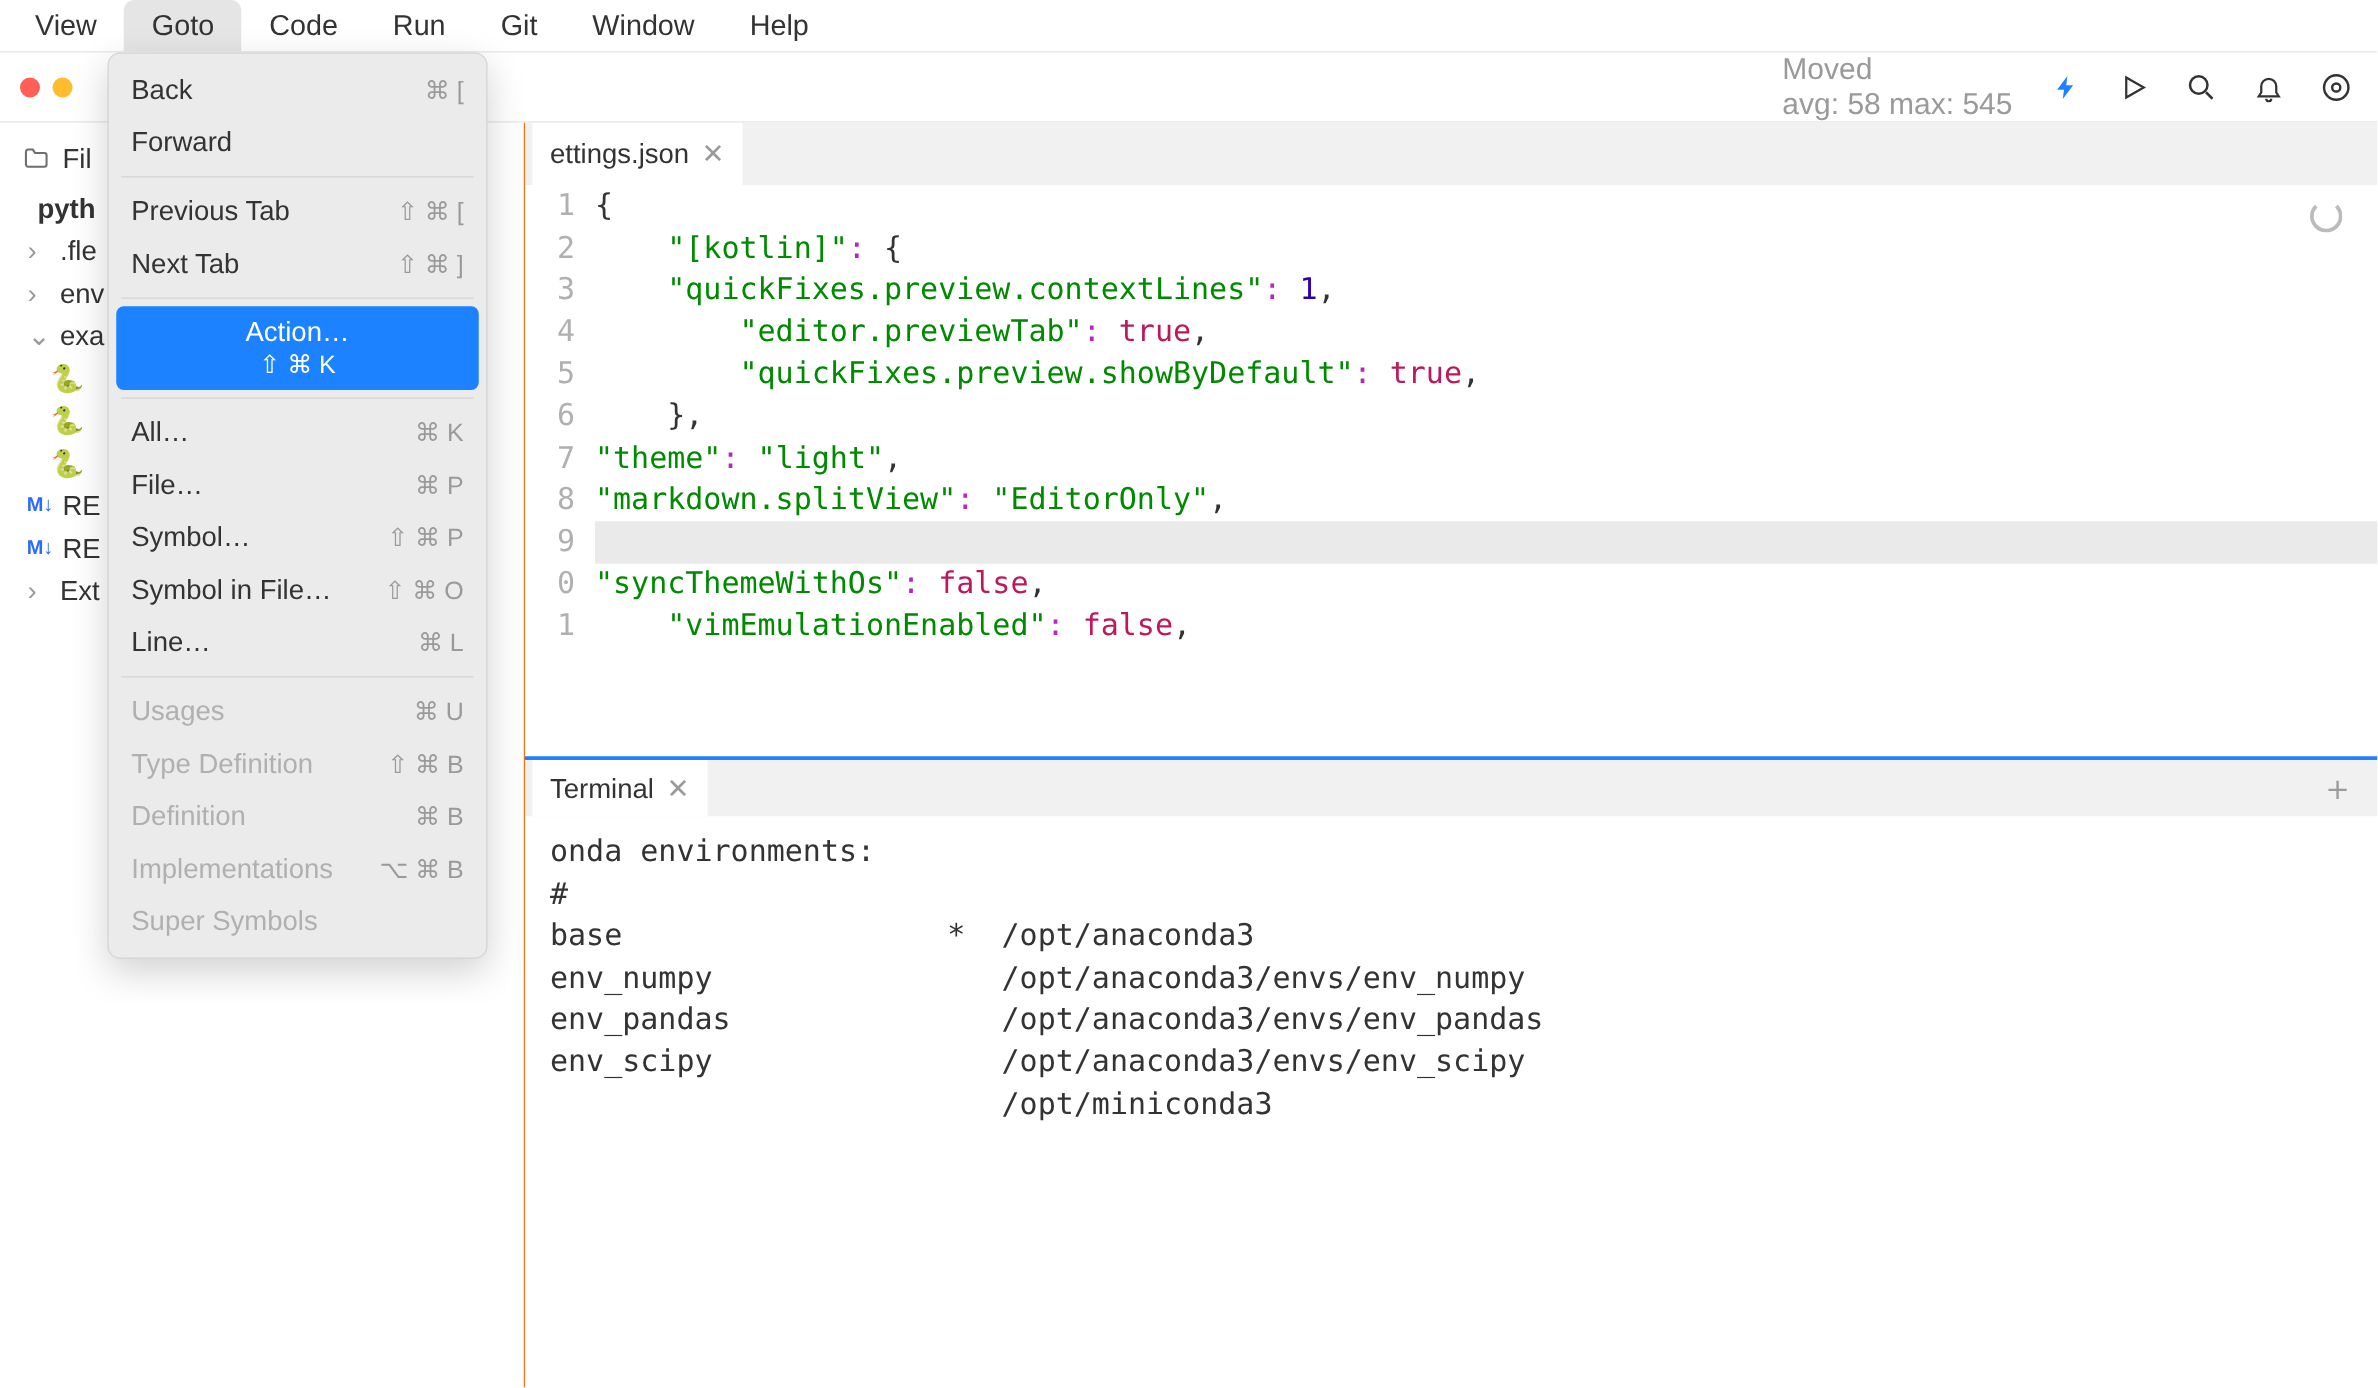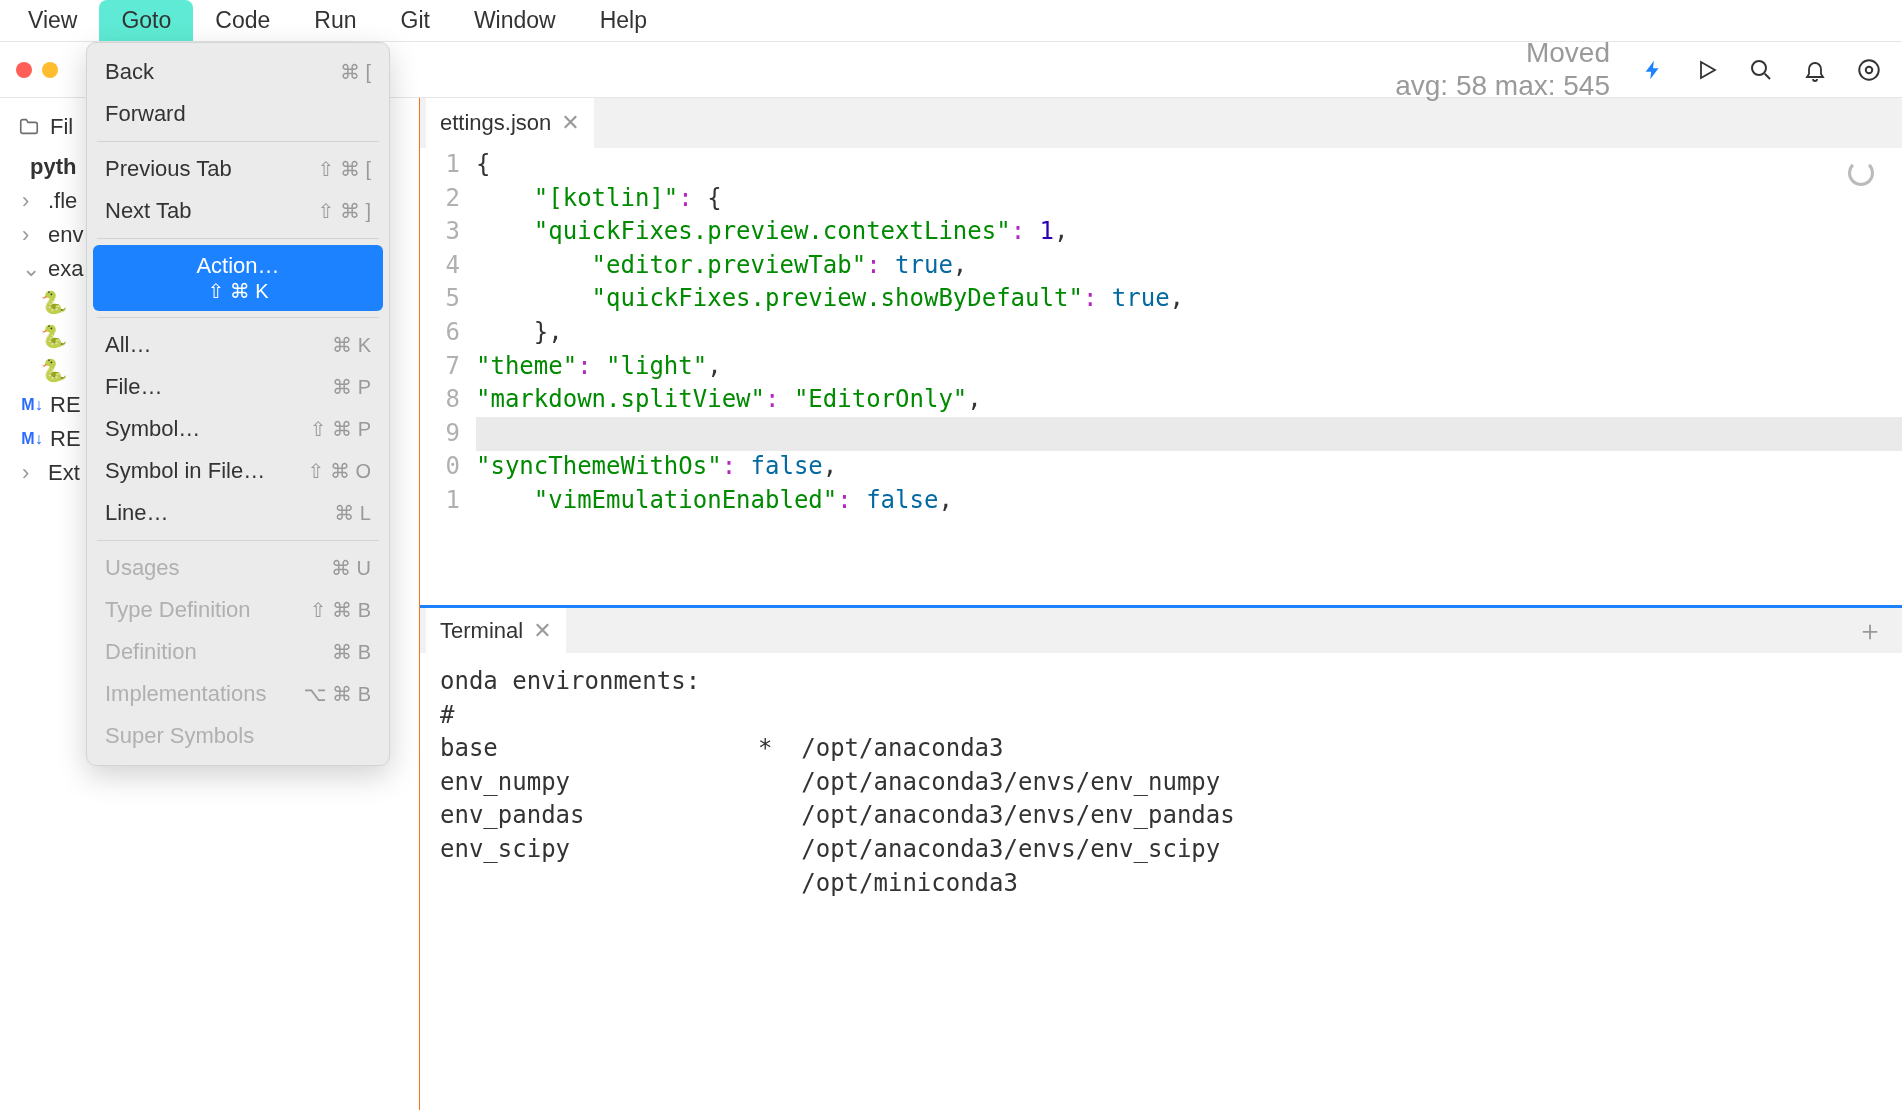--- a/index.html
+++ b/index.html
@@ -2,33 +2,33 @@
 <html><head>
   <meta charset="utf-8">
   <style>
     * { margin: 0; padding: 0; box-sizing: border-box; }
     body { font-family: -apple-system, BlinkMacSystemFont, "Segoe UI", Helvetica, sans-serif; font-size: 18px; background: #fff; color: #333; overflow: hidden; position: relative; width: 1902px; height: 1110px; }
     .mono { font-family: ui-monospace, "SF Mono", Menlo, Consolas, monospace; }
     
     
     .menubar { display: flex; height: 42px; align-items: stretch; border-bottom: 1px solid #e6e6e6; padding: 0 6px; font-size: 23px; }
     .menubar-item { padding: 0 22px; display: flex; align-items: center; cursor: default; }
-    .menubar-item.active { background: #5eead4; border-radius: 8px 8px 0 0; }
+    .menubar-item.active { background: #e5e5e5; border-radius: 8px 8px 0 0; }
     
     
     .topbar { display: flex; height: 56px; align-items: center; padding: 0 16px; border-bottom: 1px solid #e6e6e6; position: relative; }
     .traffic { display: flex; gap: 10px; margin-right: 20px; }
     .traffic .dot { width: 16px; height: 16px; border-radius: 50%; }
     .dot.red { background: #ff5f57; }
     .dot.yellow { background: #febc2e; }
     .dot.gray { background: transparent; }
     .crumb { font-size: 22px; }
     .collab { margin-left: 16px; }
     .top-right { position: absolute; right: 20px; display: flex; align-items: center; gap: 30px; }
-    .stats { text-align: right; color: #9a9a9a; font-size: 28px; line-height: 1.15; }
+    .stats { text-align: left; color: #9a9a9a; font-size: 24px; line-height: 1.15; }
     .top-icons { display: flex; gap: 28px; align-items:center; }
     .ic { width: 26px; height: 26px; display: flex; align-items: center; justify-content: center; }
     
     
     .workspace { display: grid; grid-template-columns: 420px 1fr; height: calc(1110px - 42px - 56px); }
     .sidebar { border-right: 1px solid #f97316; padding-top: 6px; font-size: 22px; overflow: hidden; }
     .sidebar-header { display: flex; align-items: center; gap: 10px; padding: 10px 18px; }
     .tree { font-size: 22px; }
     .tree-node { display:flex; align-items:center; gap: 8px; padding: 4px 10px; white-space: nowrap; overflow: hidden; }
     .tree-node.root { font-weight: 700; padding-left: 30px; }
@@ -43,21 +43,21 @@
     .tab.active { background: #fff; }
     .tab-close { color:#9a9a9a; }
     
     .editor { position: relative; display:flex; font-size: 24px; line-height: 1.4; }
     .gutter { width: 56px; text-align: right; padding-right: 16px; color: #b0b0b0; }
     .code { flex:1; position:relative; }
     .linehl { position:absolute; left:0; right:0; height: 34px; background: #eaeaea; }
     .spinner { position:absolute; right: 28px; top: 12px; width:26px; height:26px; border: 3px solid #bbb; border-top-color: transparent; border-radius:50%; }
     .tok-key { color: #008a00; }
     .tok-num { color: #2b00b5; }
-    .tok-bool{ color: #0369a1; }
+    .tok-bool{ color: #be185d; }
     .tok-punc{ color: #333; }
     .tok-colon{ color: #b526bf; }
     .codeline { white-space: pre; }
     
     .bottom-tabstrip { display:flex; align-items:center; background:#f1f1f1; height: 48px; border-top: 3px solid #1c82ff; padding-left: 6px; font-size:22px; position:relative; }
     .bottom-tabstrip .add { position:absolute; right: 18px; color:#9a9a9a; font-size:28px; }
     .terminal { padding: 12px 20px; font-size: 24px; line-height:1.4; }
     .termline { white-space: pre; }
     
     

